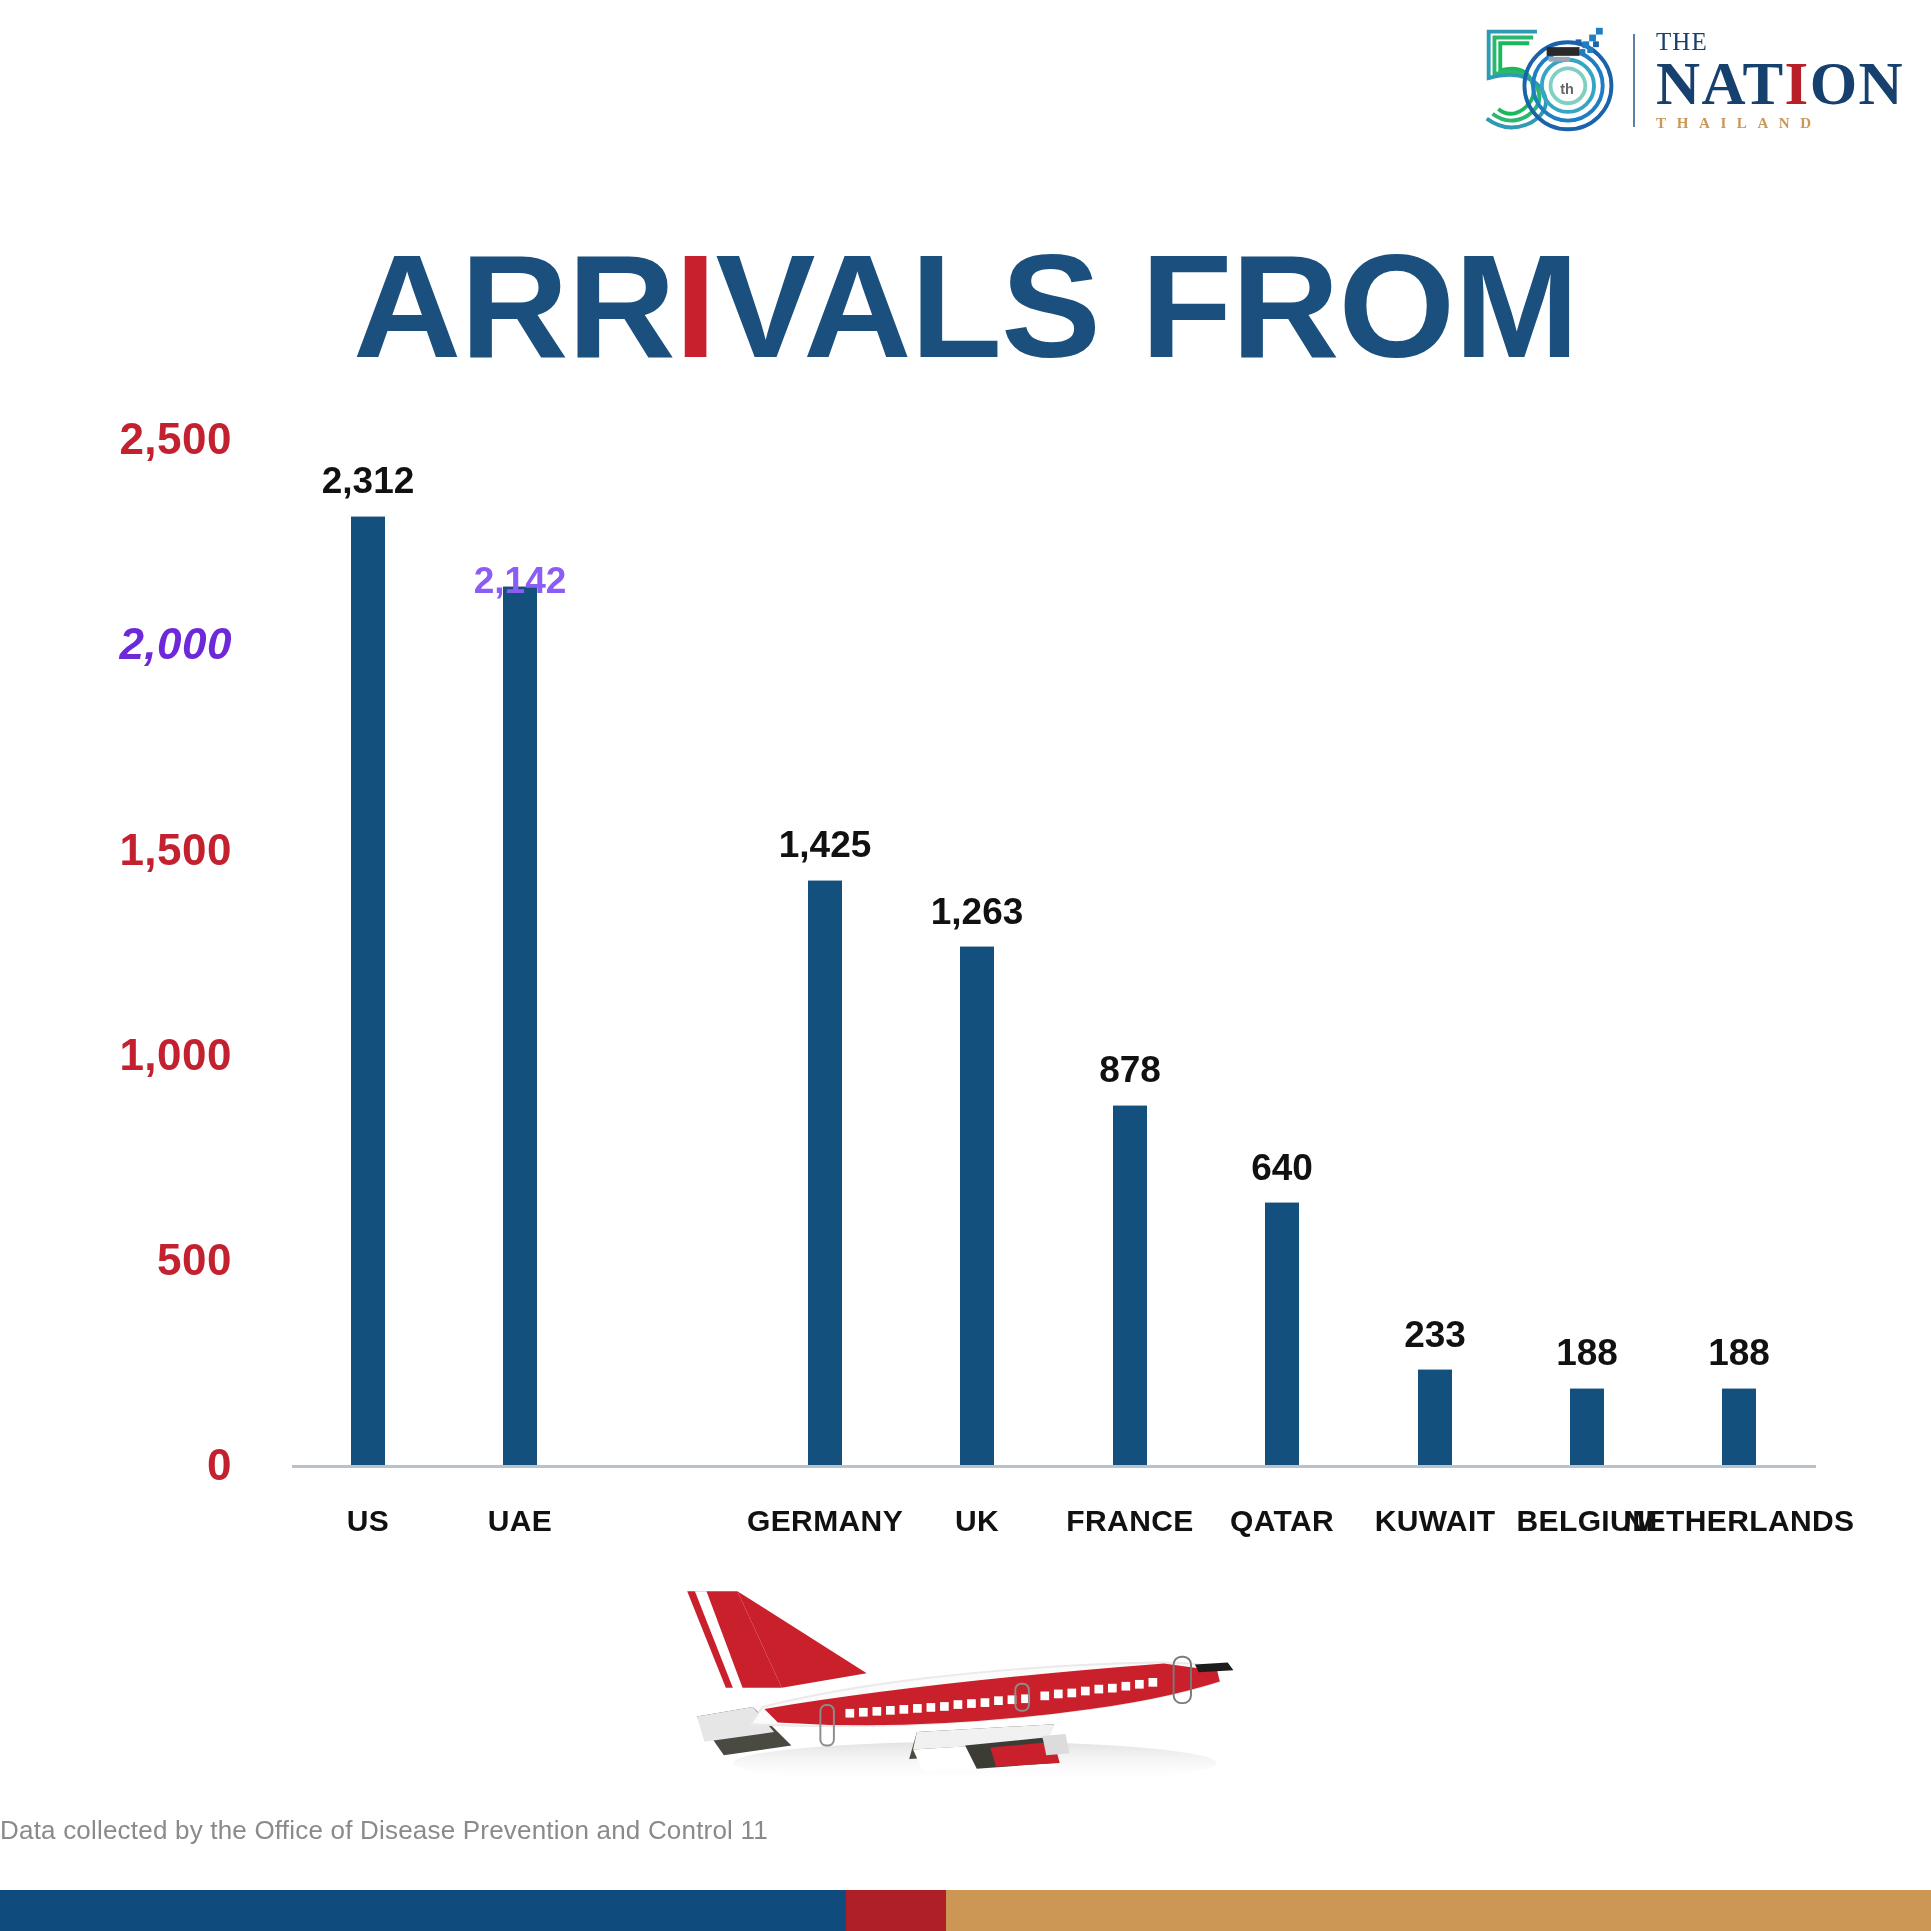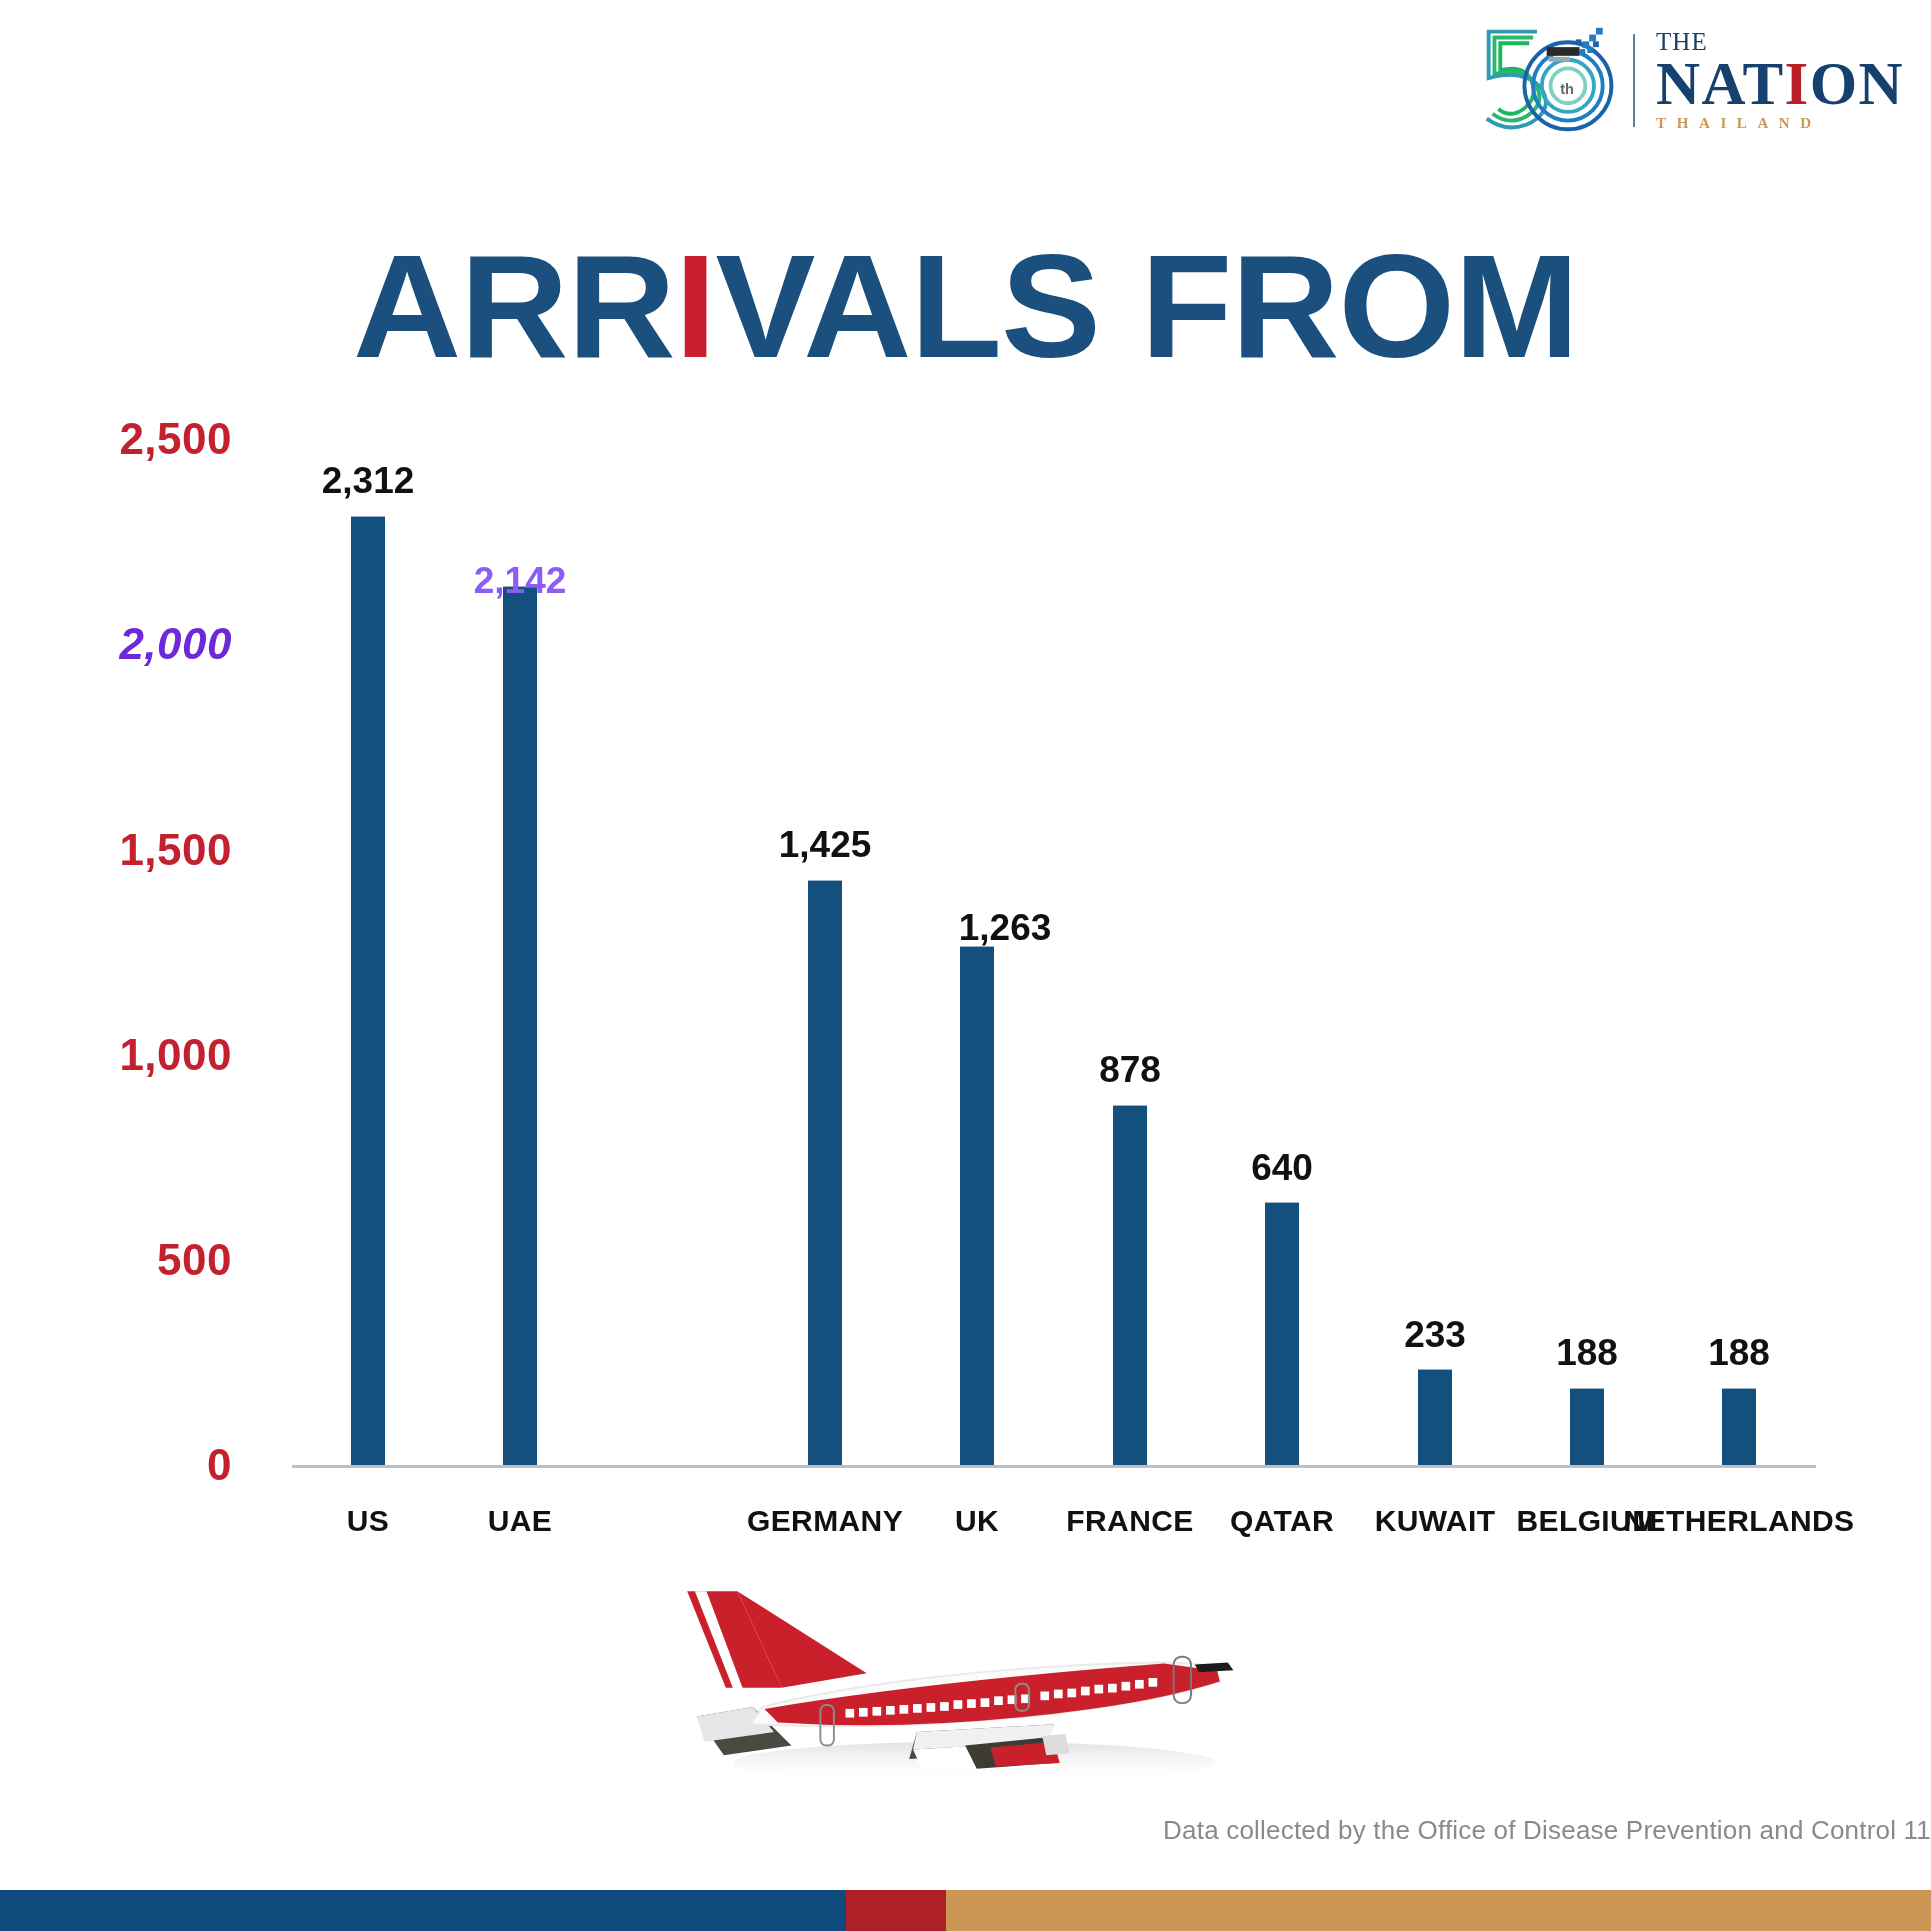--- a/index.html
+++ b/index.html
@@ -112,21 +112,21 @@
   
   #airplane {
     position:absolute; left:637px; top:1562px;
     width:637px; height:232px;
   }
   #airplane svg { display:block; width:637px; height:232px; }
 
   
   #footer-credit {
     position:absolute; left:0; top:1815px; width:1931px;
-    text-align:right;
+    text-align:left;
     font-size:26px; color:#8a8a8a;
     letter-spacing:0.2px;
   }
 
   
   #bottom-band {
     position:absolute; left:0; bottom:0; width:1931px; height:41px;
     display:flex;
   }
   #band-blue { background:#0f4c7d; }
@@ -208,21 +208,21 @@
         <div class="bar-value" style="color: #8b5cf6; bottom: 863px;">2,142</div>
         <div class="cat-label">UAE</div>
       </div>
       <div class="bar-slot" style="left: 457px; width: 152px;">
         <div class="bar" style="height: 585px; background: rgb(19, 80, 125);"></div>
         <div class="bar-value" style="color: rgb(17, 17, 17); bottom: 599px;">1,425</div>
         <div class="cat-label">GERMANY</div>
       </div>
       <div class="bar-slot" style="left: 609px; width: 152px;">
         <div class="bar" style="height: 519px; background: rgb(19, 80, 125);"></div>
-        <div class="bar-value" style="color: rgb(17, 17, 17); bottom: 516px; margin-left: 28px;">1,263</div>
+        <div class="bar-value" style="color: rgb(17, 17, 17); bottom: 532px;">1,263</div>
         <div class="cat-label">UK</div>
       </div>
       <div class="bar-slot" style="left: 762px; width: 152px;">
         <div class="bar" style="height: 360px; background: rgb(19, 80, 125);"></div>
         <div class="bar-value" style="color: rgb(17, 17, 17); bottom: 374px;">878</div>
         <div class="cat-label">FRANCE</div>
       </div>
       <div class="bar-slot" style="left: 914px; width: 152px;">
         <div class="bar" style="height: 263px; background: rgb(19, 80, 125);"></div>
         <div class="bar-value" style="color: rgb(17, 17, 17); bottom: 276px;">640</div>

